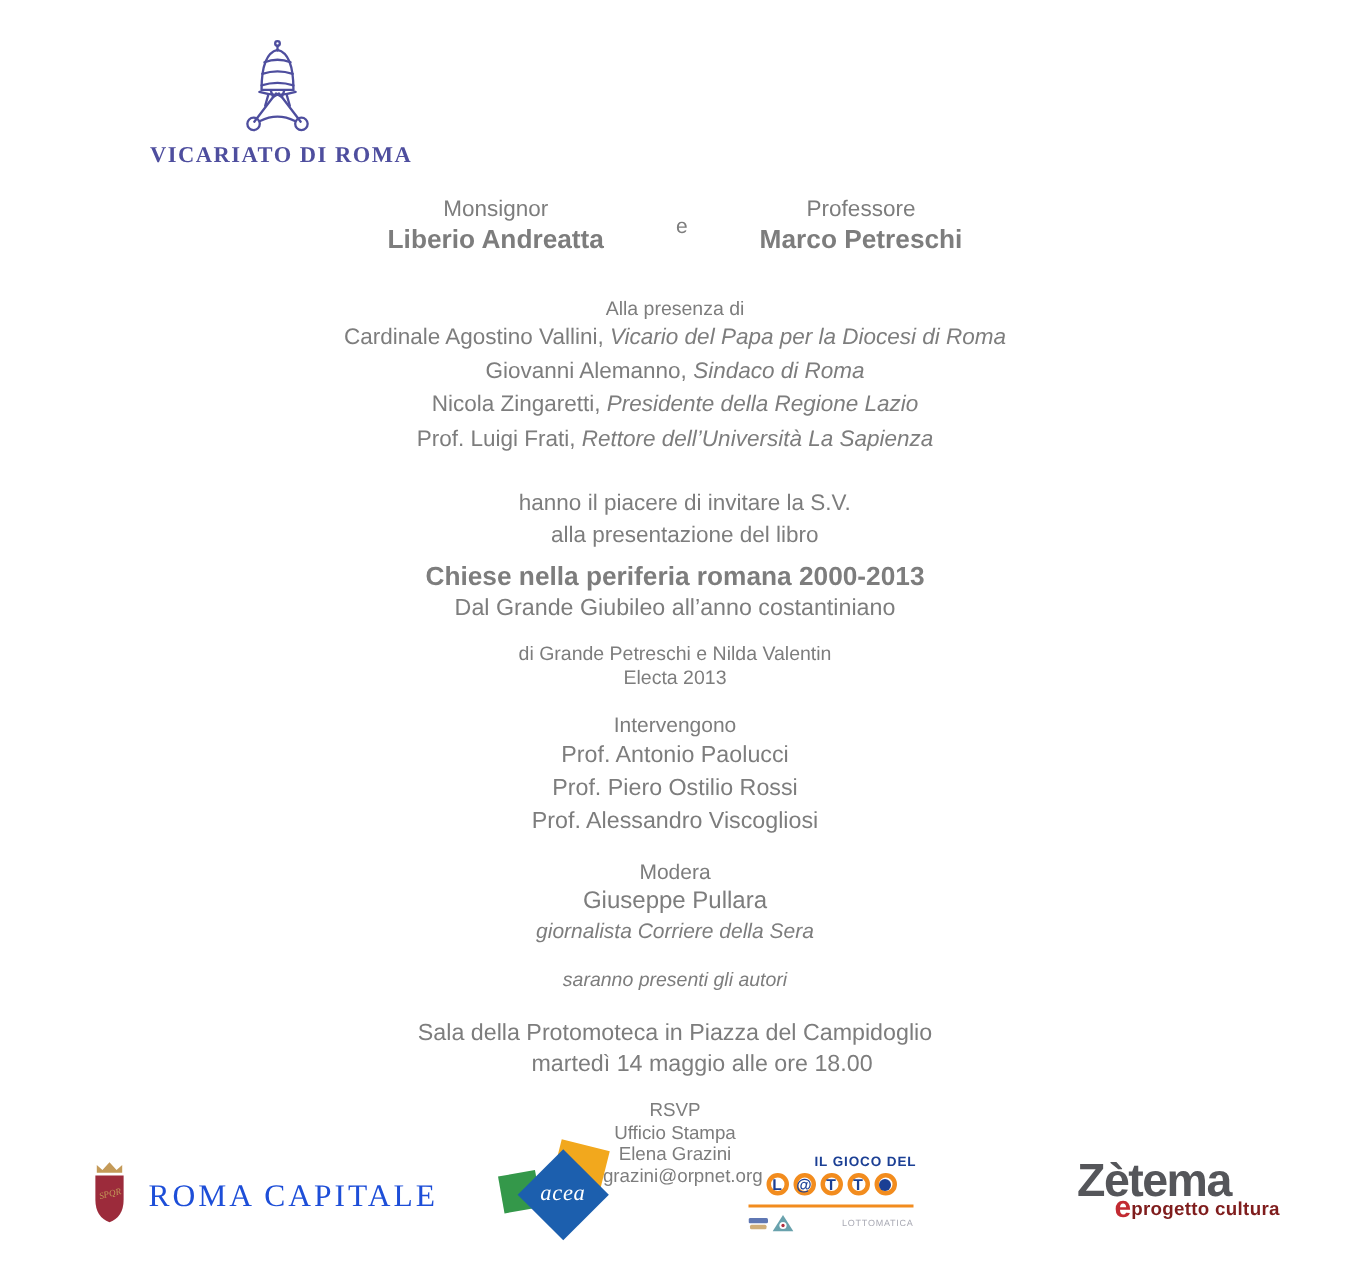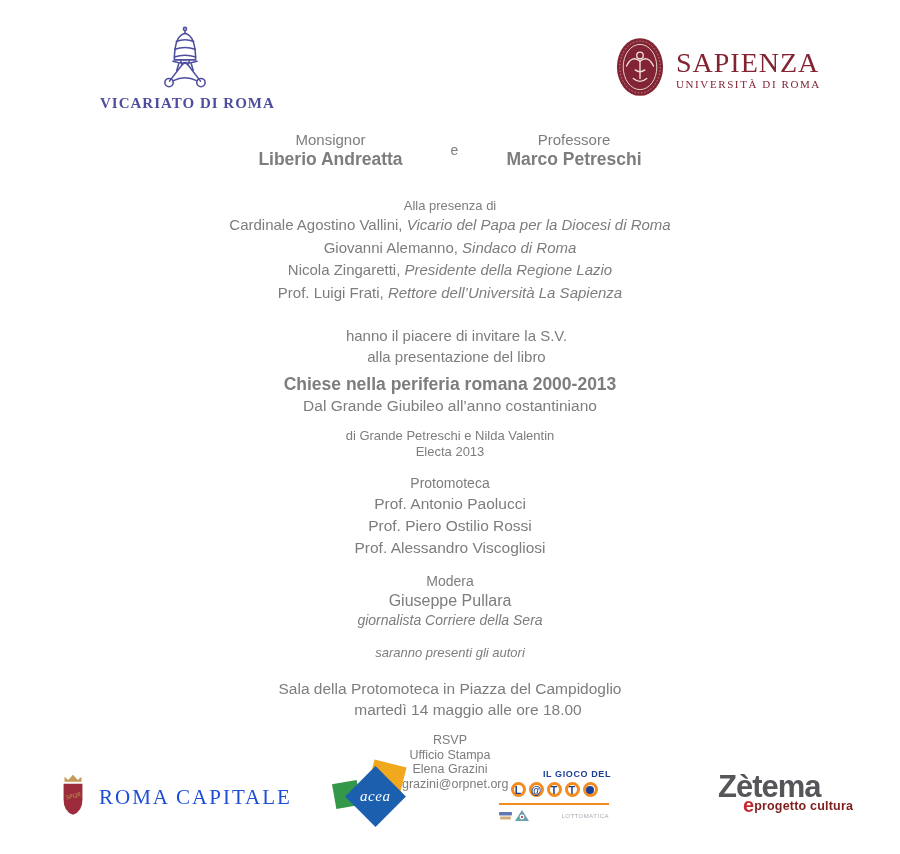--- a/index.html
+++ b/index.html
@@ -125,40 +125,20 @@
           <path d="M33,41 l-4,-2.5 M33,41 l1.5,-4"></path>
           <circle cx="13.5" cy="59.5" r="4.3"></circle>
           <circle cx="46.5" cy="59.5" r="4.3"></circle>
           <path d="M18,57.5 Q30,51.5 42,57.5"></path>
         </g>
       </svg>
     </span>
     <div class="wordmark">VICARIATO DI ROMA</div>
   </div>
 
-  <div class="sapienza">
-    <span>
-      <svg width="50" height="62" viewBox="0 0 52 64">
-        <ellipse cx="26" cy="32" rx="24" ry="30" fill="#822433"></ellipse>
-        <ellipse cx="26" cy="32" rx="17.5" ry="23.5" fill="none" stroke="#e8d9cf" stroke-width="1"></ellipse>
-        <ellipse cx="26" cy="32" rx="21" ry="27" fill="none" stroke="#e8d9cf" stroke-width="0.6" stroke-dasharray="1.5 2"></ellipse>
-        <g stroke="#f0e2d8" stroke-width="1.4" fill="none" stroke-linecap="round">
-          <circle cx="26" cy="20" r="3.4"></circle>
-          <path d="M12,31 Q17.5,19 26,26 Q34.5,19 40,31"></path>
-          <line x1="26" y1="25" x2="26" y2="44"></line>
-          <path d="M19,44 Q26,50 33,44"></path>
-          <path d="M21,35 Q26,39 31,35"></path>
-        </g>
-      </svg>
-    </span>
-    <div class="txt">
-      <div class="name">SAPIENZA</div>
-      <div class="sub">UNIVERSITÀ DI ROMA</div>
-    </div>
-  </div>
 
   <div class="content">
 
     <div class="intro-row">
       <div class="intro-col">
         <div class="intro-title">Monsignor</div>
         <div class="intro-name">Liberio Andreatta</div>
       </div>
       <div class="conj">e</div>
       <div class="intro-col">
@@ -188,21 +168,21 @@
 
     <div class="inv-line inv-first">hanno il piacere di invitare la S.V.</div>
     <div class="inv-line">alla presentazione del libro</div>
 
     <div class="book-title">Chiese nella periferia romana 2000-2013</div>
     <div class="book-subtitle">Dal Grande Giubileo all’anno costantiniano</div>
 
     <div class="book-authors">di Grande Petreschi e Nilda Valentin</div>
     <div class="book-publisher">Electa 2013</div>
 
-    <div class="speakers-heading">Protomoteca</div>
+    <div class="speakers-heading">Intervengono</div>
     <div class="speaker">Prof. Antonio Paolucci</div>
     <div class="speaker">Prof. Piero Ostilio Rossi</div>
     <div class="speaker">Prof. Alessandro Viscogliosi</div>
 
     <div class="moderator-heading">Modera</div>
     <div class="moderator-name">Giuseppe Pullara</div>
     <div class="moderator-role">giornalista Corriere della Sera</div>
 
     <div class="authors-note">saranno presenti gli autori</div>
 

